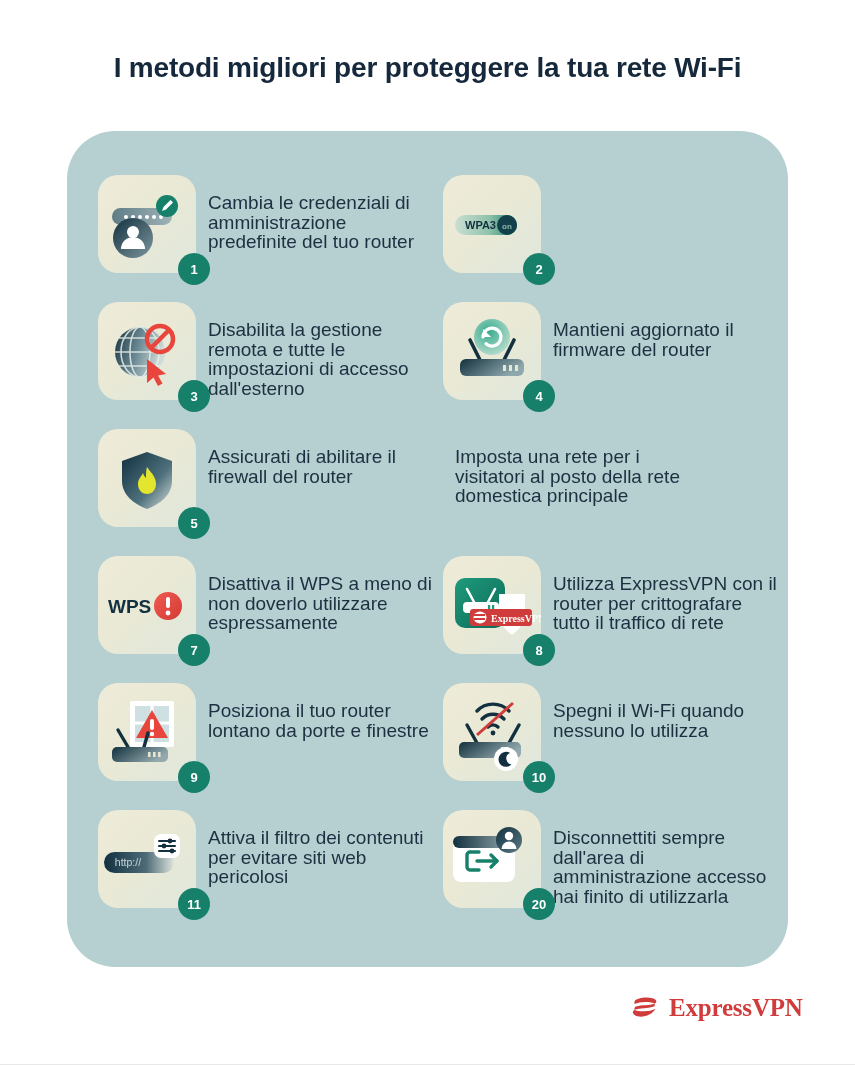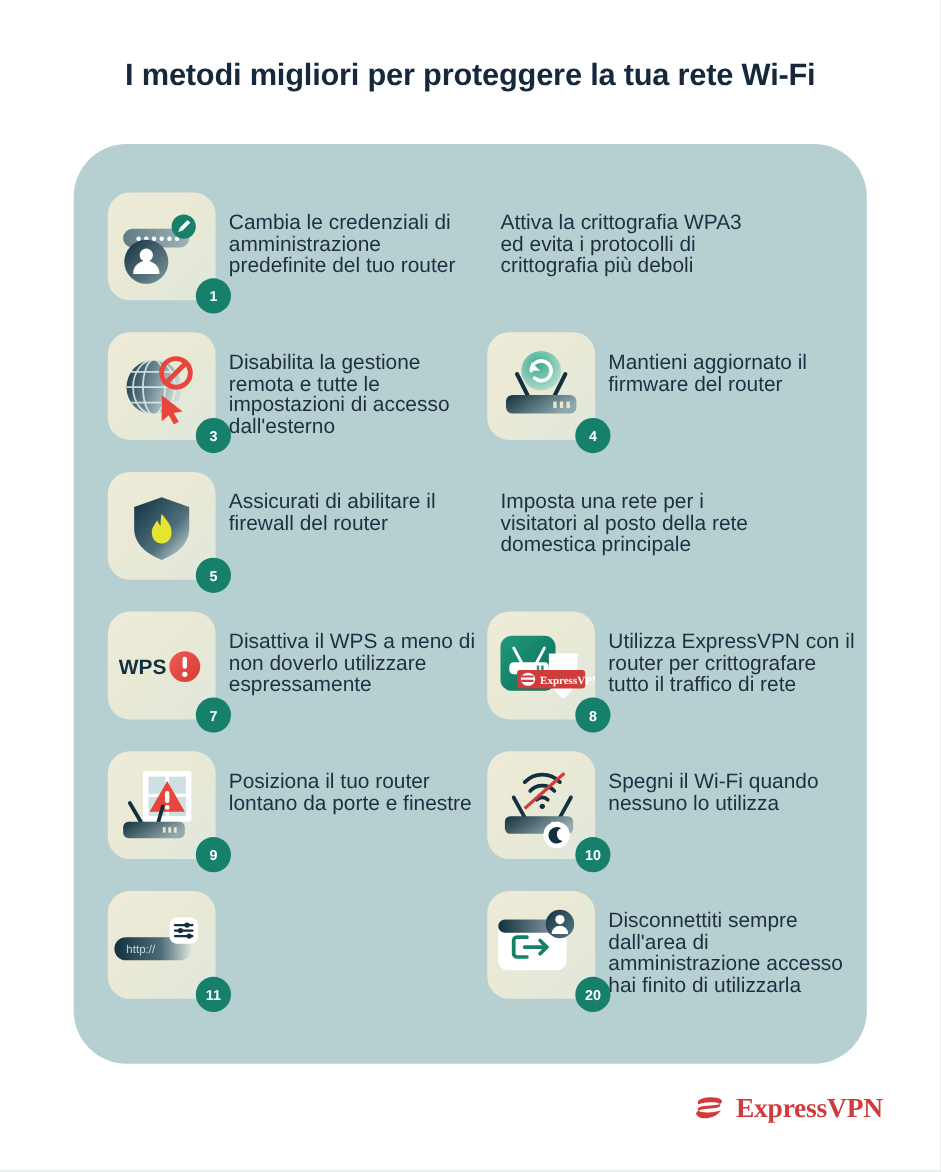--- a/index.html
+++ b/index.html
@@ -129,21 +129,38 @@
             <circle cx="69" cy="31" r="11" fill="#17806b"></circle>
             <path d="M64 36 l1.5-4 7-7 2.5 2.5 -7 7 z" fill="#ffffff"></path>
           </svg>
         </div>
         <div class="badge">1</div>
       </div>
       <div class="item-text">Cambia le credenziali di amministrazione predefinite del tuo router</div>
     </div>
 
     <div class="item">
-      <div class="item-text">Attiva la crittografia WPA3 ed evita i protocolli di crittografia più deboli</div>
+      <div class="tile">
+        <div class="tile-inner">
+          <svg width="98" height="98" viewBox="0 0 98 98">
+            <defs>
+              <linearGradient id="g2a" x1="0" y1="0" x2="1" y2="0">
+                <stop offset="0" stop-color="#c9dfd2"></stop>
+                  <stop offset="0.55" stop-color="#8fc2ac"></stop>
+                  <stop offset="1" stop-color="#17806b"></stop>
+              </linearGradient>
+            </defs>
+            <rect x="12" y="40" width="62" height="20" rx="10" fill="url(#g2a)"></rect>
+            <text x="22" y="54" font-family="Liberation Sans, sans-serif" font-size="11" font-weight="700" fill="#14303f">WPA3</text>
+            <circle cx="64" cy="50" r="10" fill="#13404a"></circle>
+            <text x="64" y="54" text-anchor="middle" font-family="Liberation Sans, sans-serif" font-size="8" font-weight="700" fill="#8fb9ae">on</text>
+          </svg>
+        </div>
+        <div class="badge">2</div>
+      </div>
     </div>
 
     <div class="item">
       <div class="tile">
         <div class="tile-inner">
           <svg width="98" height="98" viewBox="0 0 98 98">
             <defs>
               <linearGradient id="g3a" x1="0" y1="0" x2="1" y2="0.3">
                 <stop offset="0" stop-color="#15303e"></stop>
                   <stop offset="0.55" stop-color="#6d8c97"></stop>
@@ -363,20 +380,21 @@
             </g>
             <g fill="#12303f">
               <circle cx="72" cy="31" r="2.4"></circle>
                 <circle cx="66" cy="36" r="2.4"></circle>
                 <circle cx="74" cy="41" r="2.4"></circle>
             </g>
           </svg>
         </div>
         <div class="badge">11</div>
       </div>
+      <div class="item-text">Attiva il filtro dei contenuti per evitare siti web pericolosi</div>
     </div>
 
     <div class="item">
       <div class="tile">
         <div class="tile-inner">
           <svg width="98" height="98" viewBox="0 0 98 98">
             <defs>
               <linearGradient id="g12a" x1="0" y1="0" x2="1" y2="0">
                 <stop offset="0" stop-color="#12303f"></stop>
                   <stop offset="1" stop-color="#9db0b4"></stop>

